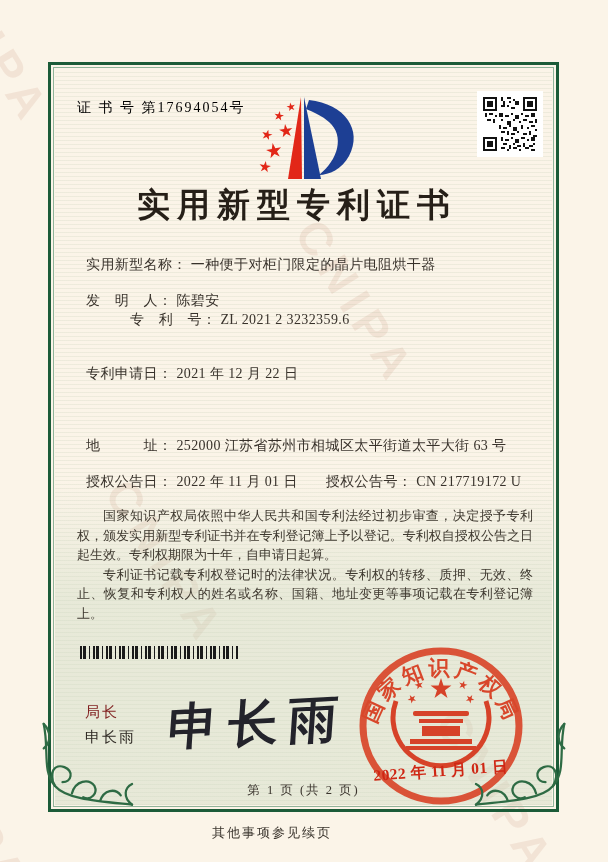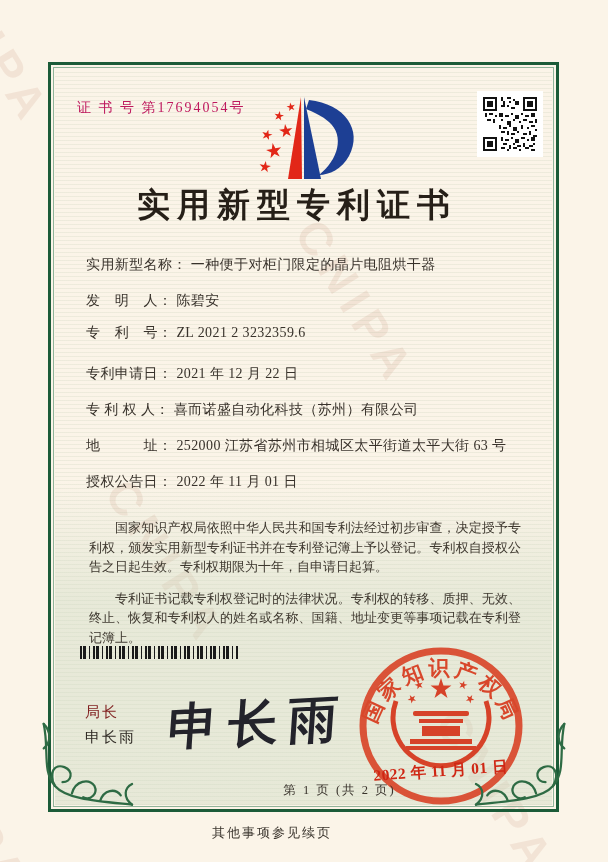--- a/index.html
+++ b/index.html
@@ -27,60 +27,60 @@
   }
   .frame::before{
     content:''; position:absolute; inset:4px;
     background:
       linear-gradient(180deg, rgba(205,218,196,0) 0 56%, rgba(203,217,193,0.40) 72%, rgba(203,217,193,0.42) 100%),
       repeating-linear-gradient(0deg, rgba(120,152,112,0.10) 0 1px, rgba(0,0,0,0) 1px 4px);
   }
   .layer{position:absolute; inset:0; z-index:3;}
   .cert-no{
     position:absolute; left:77px; top:99px;
-    font-size:14px; letter-spacing:2px; color:#be185d;
+    font-size:14px; letter-spacing:2px; color:#000000;
   }
   .logo{position:absolute; left:241px; top:94px; width:126px; height:88px;}
   .qr{
     position:absolute; left:477px; top:91px; width:58px; height:58px;
     background:#ffffff; padding:4px;
   }
   .title{
     position:absolute; left:48px; top:183px; width:498px; text-align:center;
     font-size:33px; font-weight:700; letter-spacing:7px; color:#261f18;
   }
   .row{
     position:absolute; left:86px; font-size:14px; color:#38322b;
     white-space:nowrap; letter-spacing:0.4px;
   }
   .row .lbl{margin-right:4px;}
   .grant{display:flex; gap:28px;}
   .paras{
     position:absolute; left:77px; top:506px; width:456px;
     font-size:13px; line-height:19.5px; color:#3e382f; text-align:justify;
   }
-  .paras p{margin:12px; text-indent:2em;}
+  .paras p{margin:0; text-indent:2em;}
   .barcode{
     position:absolute; left:80px; top:646px; width:158px; height:13px;
     background:repeating-linear-gradient(90deg,#1a1a1a 0 2px,rgba(0,0,0,0) 2px 3px,#1a1a1a 3px 6px,rgba(0,0,0,0) 6px 9px,#1a1a1a 9px 10px,rgba(0,0,0,0) 10px 13px);
   }
   .dir-title{position:absolute; left:85px; top:703px; font-size:15px; color:#7f1d1d; letter-spacing:2px;}
   .dir-name{position:absolute; left:85px; top:728px; font-size:15px; color:#2f2a24; letter-spacing:2px;}
   .autograph{
     position:absolute; left:168px; top:690px;
     font-size:50px; font-weight:600; letter-spacing:10px; color:#23232b;
     transform:rotate(-3deg) skewX(-7deg); white-space:nowrap;
   }
   .seal{position:absolute; left:356px; top:645px; width:170px; height:162px;}
   .flourish{position:absolute; width:104px; height:94px;}
   .fl-left{left:34px; top:722px;}
   .fl-right{left:470px; top:722px; transform:scaleX(-1);}
   .page-no{
     position:absolute; left:48px; top:782px; width:511px; text-align:center;
-    font-size:12.5px; letter-spacing:2px; color:#3a342d;margin-left:36px;
+    font-size:12.5px; letter-spacing:2px; color:#3a342d;
   }
   .cont{
     position:absolute; left:0; top:824px; width:544px; text-align:center;
     font-size:13px; letter-spacing:2px; color:#3a342d;
   }
 </style>
 </head>
 <body>
 
 <div class="page">
@@ -198,34 +198,32 @@
     </div>
 
     <div class="title">实用新型专利证书</div>
 
     <div class="row" style="top:256px;">
       <span class="lbl">实用新型名称：</span><span>一种便于对柜门限定的晶片电阻烘干器</span>
     </div>
     <div class="row" style="top:292px;">
       <span class="lbl">发　明　人：</span><span>陈碧安</span>
     </div>
-    <div class="row" style="top:324px;">
+    <div class="row" style="top:311px;margin-left:44px;">
       <span class="lbl">专　利　号：</span><span>ZL 2021 2 3232359.6</span>
     </div>
     <div class="row" style="top:365px;">
       <span class="lbl">专利申请日：</span><span>2021 年 12 月 22 日</span>
     </div>
-    <div class="row" style="top:401px;">
-      <span class="lbl">专 利 权 人：</span><span>喜而诺盛自动化科技（苏州）有限公司</span>
-    </div>
     <div class="row" style="top:437px;">
       <span class="lbl">地　　　址：</span><span>252000 江苏省苏州市相城区太平街道太平大街 63 号</span>
     </div>
     <div class="row grant" style="top:473px;">
       <span><span class="lbl">授权公告日：</span><span>2022 年 11 月 01 日</span></span>
+      <span><span class="lbl">授权公告号：</span><span>CN 217719172 U</span></span>
     </div>
 
     <div class="paras">
       <p>国家知识产权局依照中华人民共和国专利法经过初步审查，决定授予专利权，颁发实用新型专利证书并在专利登记簿上予以登记。专利权自授权公告之日起生效。专利权期限为十年，自申请日起算。</p>
       <p>专利证书记载专利权登记时的法律状况。专利权的转移、质押、无效、终止、恢复和专利权人的姓名或名称、国籍、地址变更等事项记载在专利登记簿上。</p>
     </div>
 
     <div class="barcode"></div>
 
     <div class="dir-title">局长</div>

